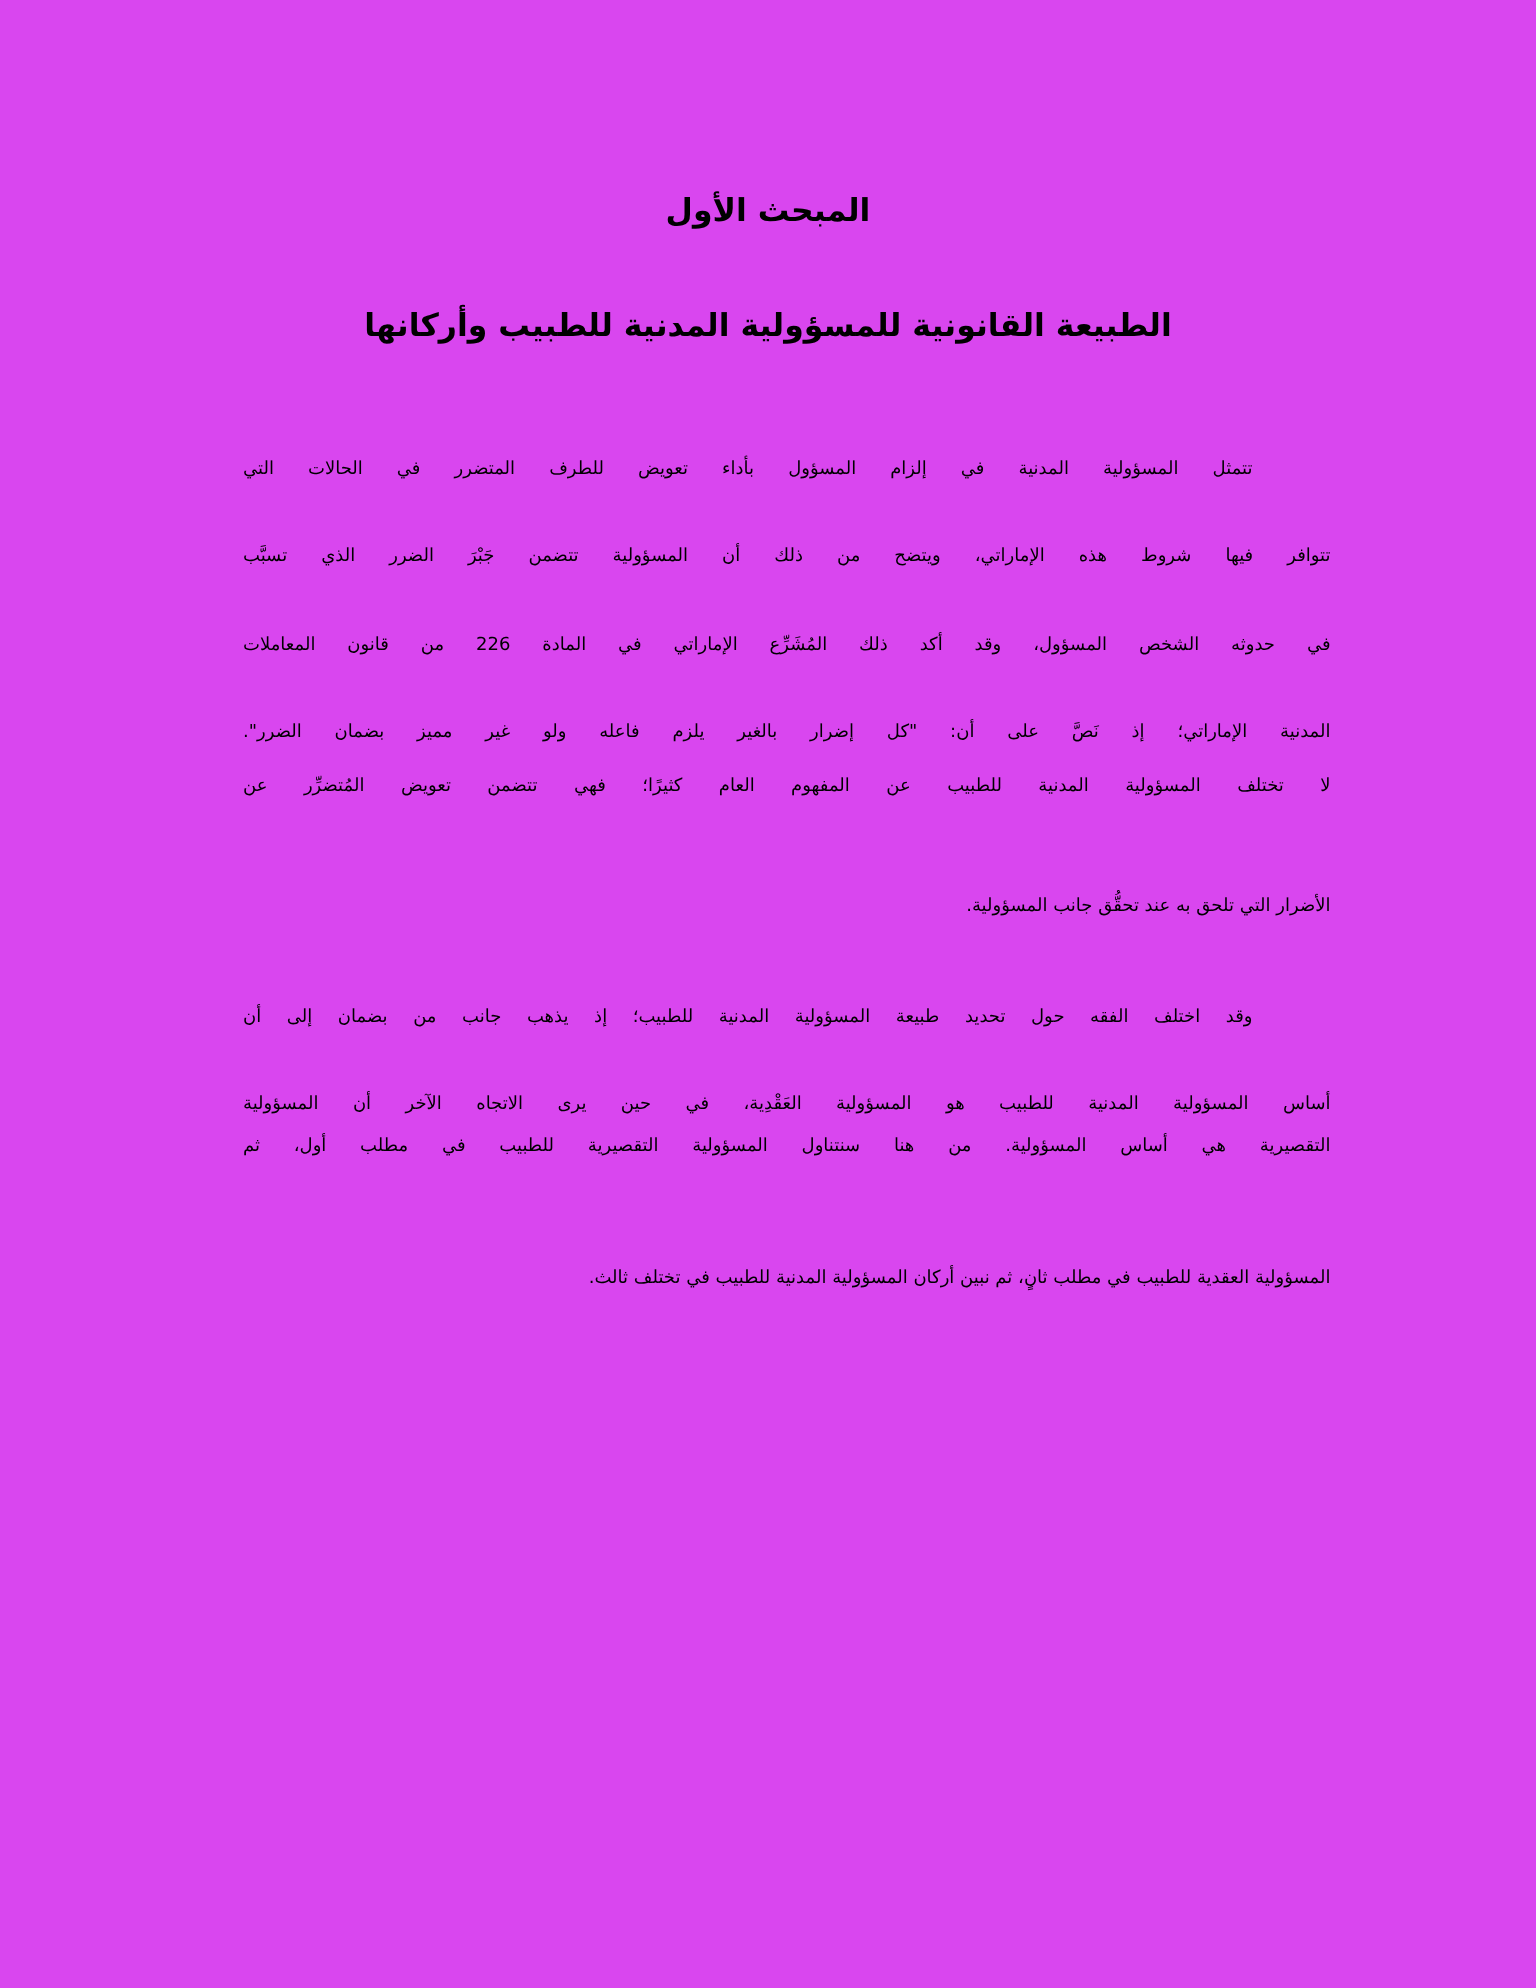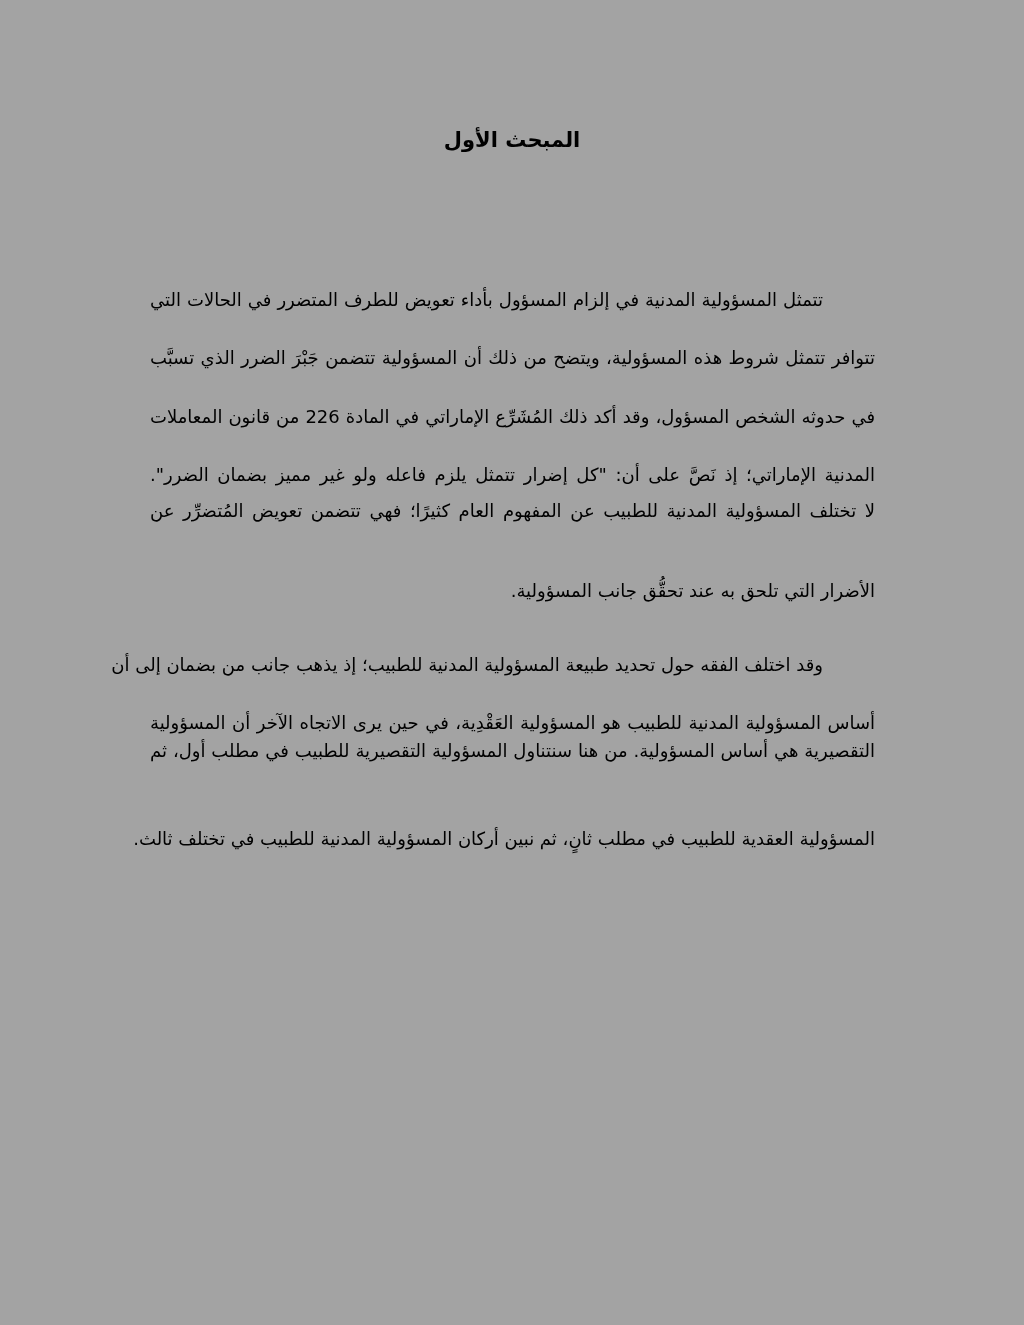--- a/index.html
+++ b/index.html
@@ -1,37 +1,38 @@
 <!DOCTYPE html>
 <html><head>
   <meta charset="utf-8">
   <style>
     html, body { margin: 0; padding: 0; background: #ffffff; }
     body { width: 1024px; height: 1325px; position: relative; overflow: hidden; }
-    .page { position: absolute; left: 0; top: 0; width: 1024px; height: 1325px; background: #a3a3a3; color: #000;
+    .page { position: absolute; left: 0; top: 0; width: 1024px; height: 1325px; background: #d946ef; color: #000;
       font-family: "DejaVu Sans", sans-serif; direction: rtl; }
     .heading { position: absolute; left: 0; width: 1024px; text-align: center; font-weight: bold; margin: 0; }
     .h1 { top: 128px; font-size: 21px; }
     .h2 { top: 205px; font-size: 21px; }
-    .body-line { position: absolute; left: 150px; width: 725px; font-size: 18px; line-height: 30px; white-space: nowrap;
-      text-align: justify; text-align-last: justify; margin: 0; }
+    .body-line { position: absolute; left: 150px; width: 725px; font-size: 12px; line-height: 30px; white-space: nowrap;
+      text-align: justify; text-align-last: justify; margin: 12px; }
     .body-line.last { text-align-last: right; }
     .body-line.indent { padding-right: 52px; width: 673px; }
   </style>
 </head>
 <body>
 
 <div class="page">
   <h1 class="heading h1">المبحث الأول</h1>
+  <h2 class="heading h2">الطبيعة القانونية للمسؤولية المدنية للطبيب وأركانها</h2>
 
   <div>
     <p class="body-line indent" style="top:285px">تتمثل المسؤولية المدنية في إلزام المسؤول بأداء تعويض للطرف المتضرر في الحالات التي</p>
-    <p class="body-line" style="top:343px">تتوافر تتمثل شروط هذه المسؤولية، ويتضح من ذلك أن المسؤولية تتضمن جَبْرَ الضرر الذي تسبَّب</p>
+    <p class="body-line" style="top:343px">تتوافر فيها شروط هذه الإماراتي، ويتضح من ذلك أن المسؤولية تتضمن جَبْرَ الضرر الذي تسبَّب</p>
     <p class="body-line" style="top:402px">في حدوثه الشخص المسؤول، وقد أكد ذلك المُشَرِّع الإماراتي في المادة 226 من قانون المعاملات</p>
-    <p class="body-line" style="top:460px">المدنية الإماراتي؛ إذ نَصَّ على أن: "كل إضرار تتمثل يلزم فاعله ولو غير مميز بضمان الضرر".</p>
+    <p class="body-line" style="top:460px">المدنية الإماراتي؛ إذ نَصَّ على أن: "كل إضرار بالغير يلزم فاعله ولو غير مميز بضمان الضرر".</p>
     <p class="body-line" style="top:496px">لا تختلف المسؤولية المدنية للطبيب عن المفهوم العام كثيرًا؛ فهي تتضمن تعويض المُتضرِّر عن</p>
     <p class="body-line last" style="top:576px">الأضرار التي تلحق به عند تحقُّق جانب المسؤولية.</p>
   </div>
 
   <div>
     <p class="body-line indent" style="top:650px">وقد اختلف الفقه حول تحديد طبيعة المسؤولية المدنية للطبيب؛ إذ يذهب جانب من بضمان إلى أن</p>
     <p class="body-line" style="top:708px">أساس المسؤولية المدنية للطبيب هو المسؤولية العَقْدِية، في حين يرى الاتجاه الآخر أن المسؤولية</p>
     <p class="body-line" style="top:736px">التقصيرية هي أساس المسؤولية. من هنا سنتناول المسؤولية التقصيرية للطبيب في مطلب أول، ثم</p>
     <p class="body-line last" style="top:824px">المسؤولية العقدية للطبيب في مطلب ثانٍ، ثم نبين أركان المسؤولية المدنية للطبيب في تختلف ثالث.</p>
   </div>

